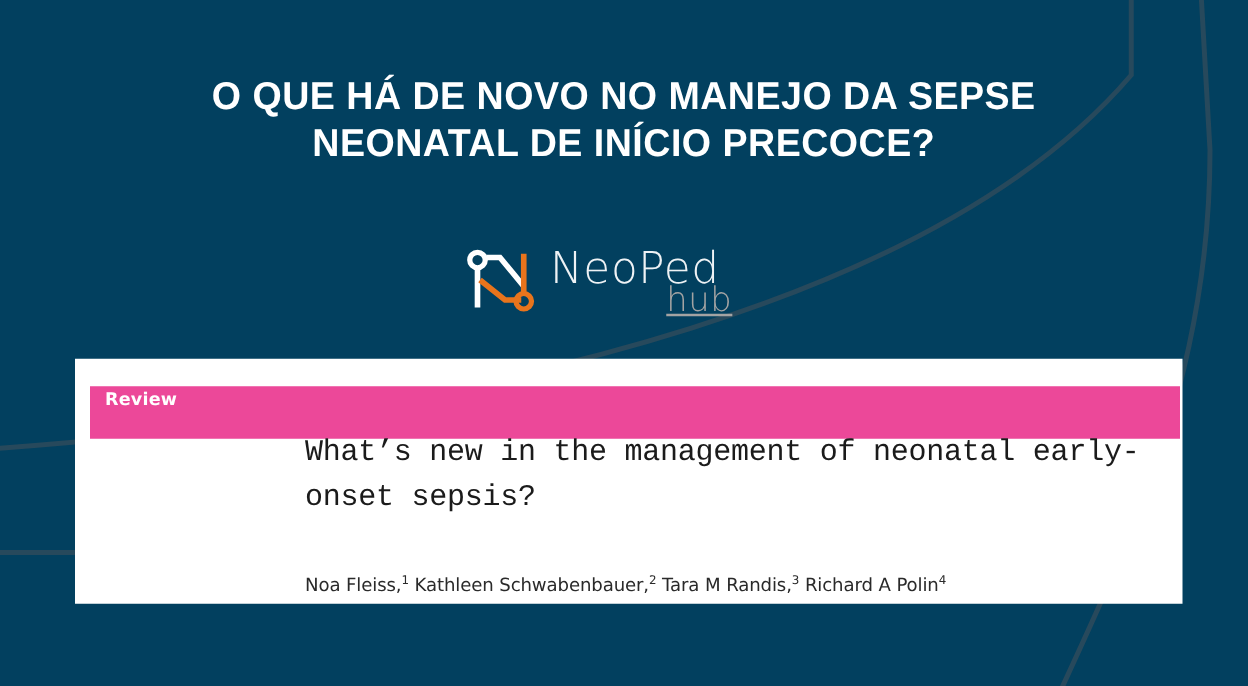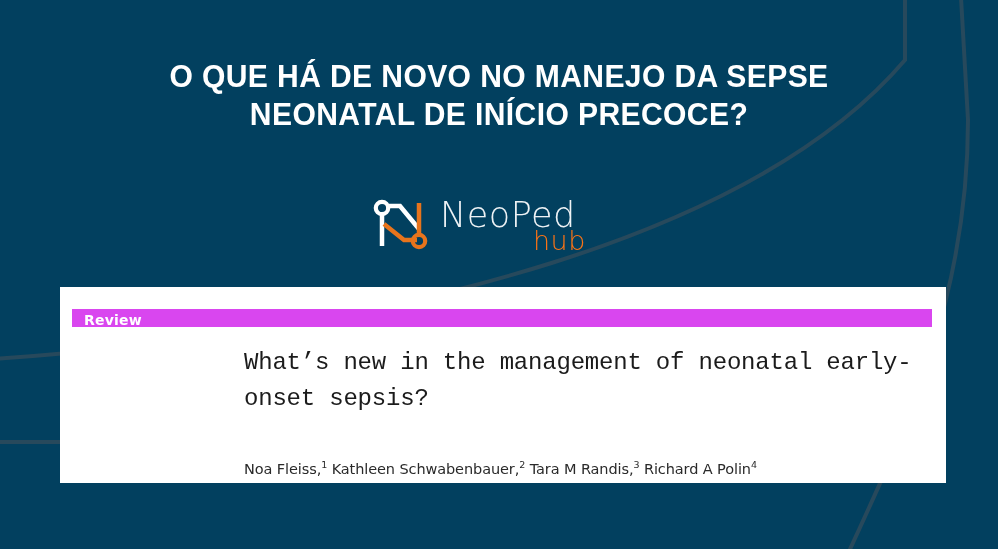--- a/index.html
+++ b/index.html
@@ -74,44 +74,46 @@
     font-family: "DejaVu Sans", sans-serif;
     font-weight: 300;
     font-size: 35px;
     letter-spacing: 0.5px;
     line-height: 42px;
   }
   .logo-sub {
     position: absolute;
     left: 163px;
     top: 28px;
-    color: #f97316;
+    color: #a3a3a3;
     font-family: "DejaVu Sans", sans-serif;
     font-weight: 300;
     font-size: 27px;
     letter-spacing: 0.5px;
     line-height: 32px;
+    text-decoration: underline;
   }
 
   
   .card {
     position: absolute;
     left: 60px;
     top: 287px;
     width: 886px;
     height: 196px;
     background: #ffffff;
   }
   .card-banner {
     position: absolute;
     left: 12px;
     top: 22px;
     width: 860px;
-    height: 18px;
-    background: #d946ef;
+    height: 42px;
+    background: #ec4899;
+    padding-left: 12px;
   }
   .card-banner-label {
     position: absolute;
     left: 12px;
     top: 3px;
     color: #ffffff;
     font-family: "DejaVu Sans", sans-serif;
     font-weight: bold;
     font-size: 14px;
     letter-spacing: 0.2px;

